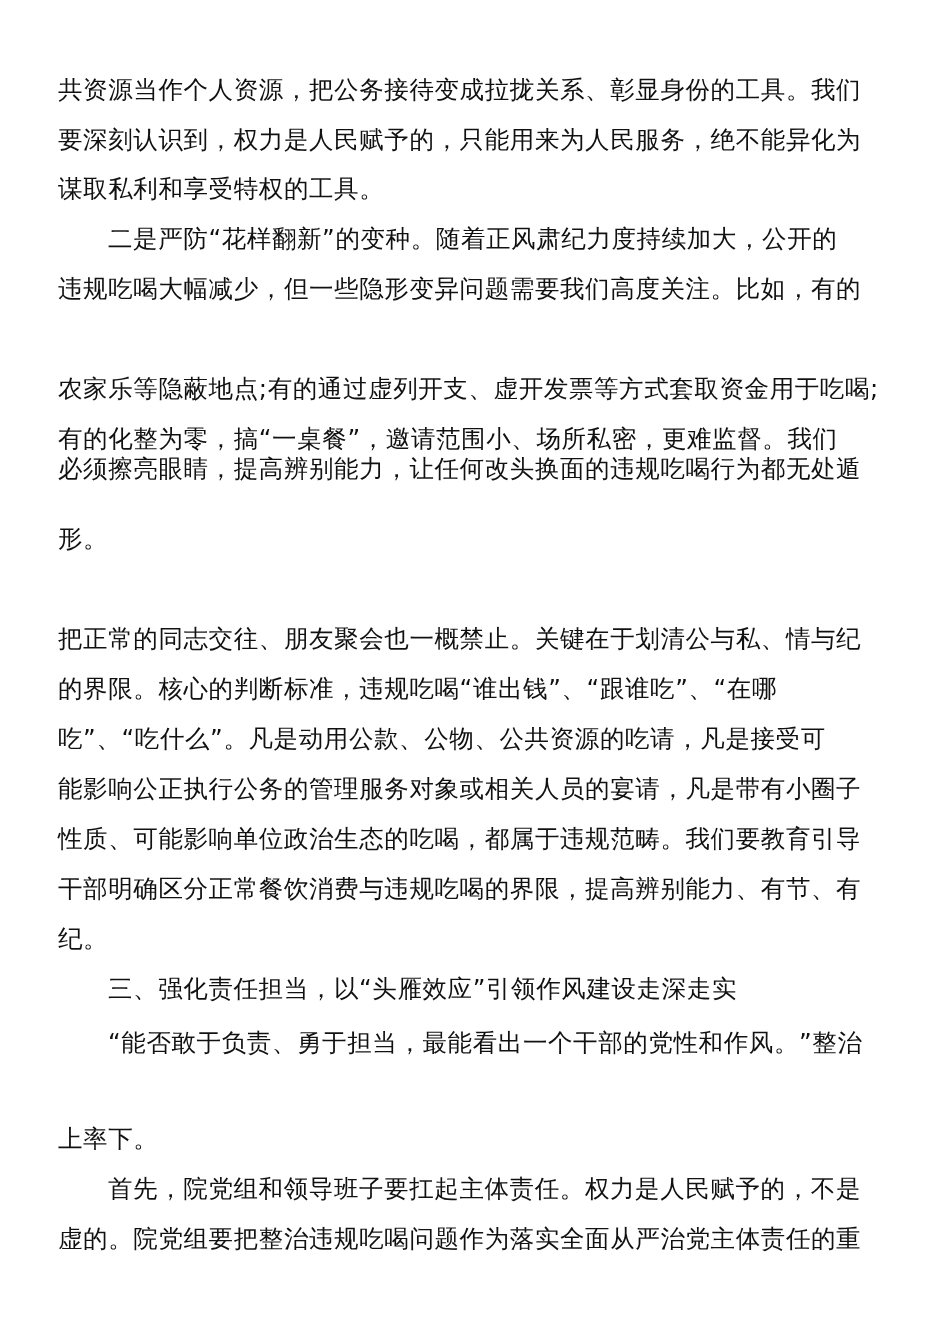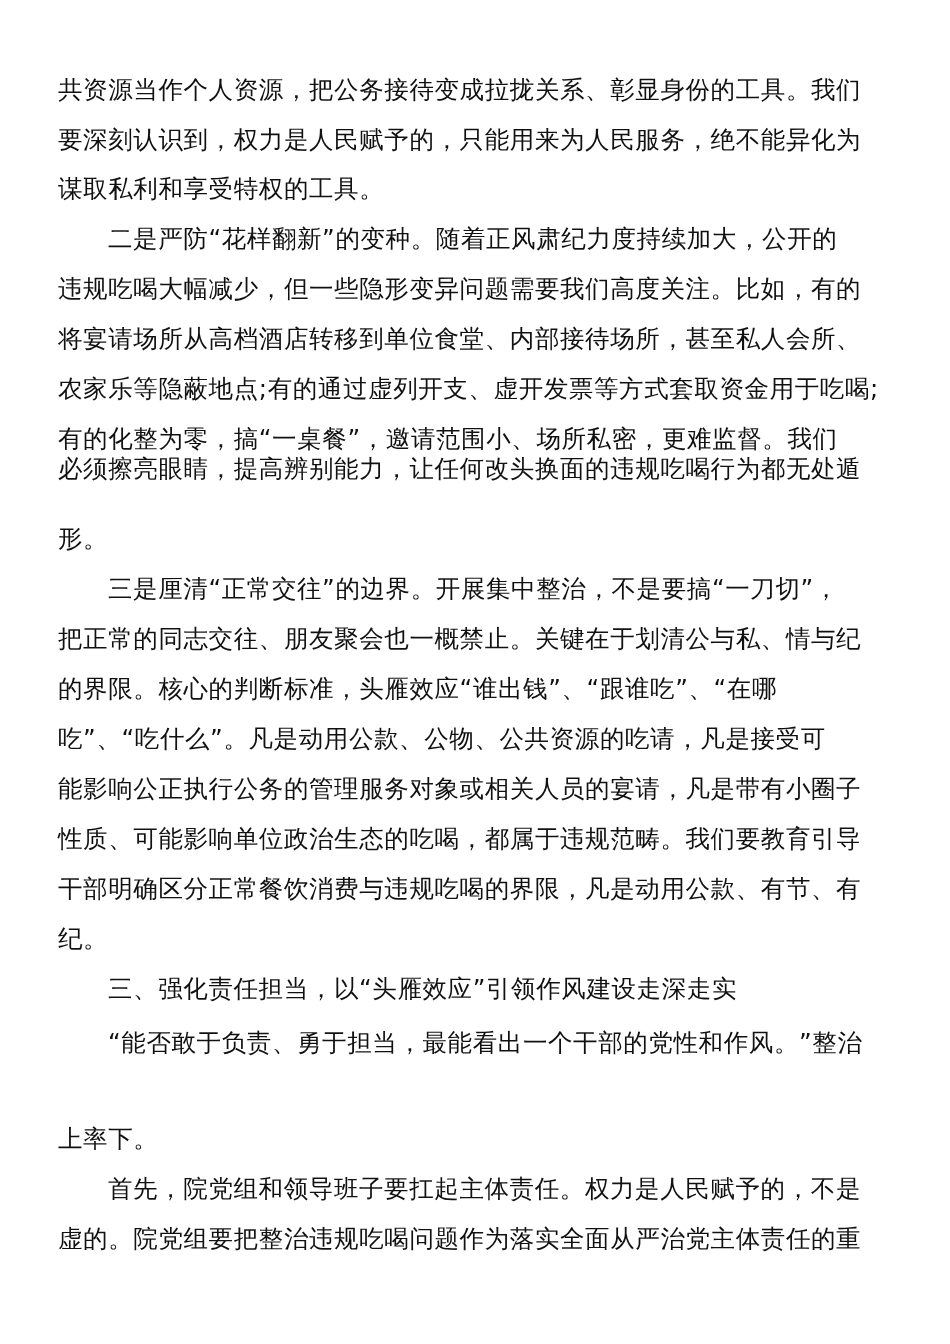--- a/index.html
+++ b/index.html
@@ -17,31 +17,29 @@
 </style>
 </head>
 <body>
 
 <div class="page">
   <div class="line" style="top:75px">共资源当作个人资源，把公务接待变成拉拢关系、彰显身份的工具。我们</div>
   <div class="line" style="top:125px">要深刻认识到，权力是人民赋予的，只能用来为人民服务，绝不能异化为</div>
   <div class="line" style="top:174px">谋取私利和享受特权的工具。</div>
   <div class="line indent" style="top:224px">二是严防“花样翻新”的变种。随着正风肃纪力度持续加大，公开的</div>
   <div class="line" style="top:274px">违规吃喝大幅减少，但一些隐形变异问题需要我们高度关注。比如，有的</div>
-  <div class="line" style="top:324px">将宴请场所从高档酒店转移到单位食堂、内部接待场所，甚至私人会所、</div>
   <div class="line" style="top:374px">农家乐等隐蔽地点;有的通过虚列开支、虚开发票等方式套取资金用于吃喝;</div>
   <div class="line" style="top:424px">有的化整为零，搞“一桌餐”，邀请范围小、场所私密，更难监督。我们</div>
   <div class="line" style="top:454px">必须擦亮眼睛，提高辨别能力，让任何改头换面的违规吃喝行为都无处遁</div>
   <div class="line" style="top:524px">形。</div>
-  <div class="line indent" style="top:574px">三是厘清“正常交往”的边界。开展集中整治，不是要搞“一刀切”，</div>
   <div class="line" style="top:624px">把正常的同志交往、朋友聚会也一概禁止。关键在于划清公与私、情与纪</div>
-  <div class="line" style="top:674px">的界限。核心的判断标准，头雁效应“谁出钱”、“跟谁吃”、“在哪</div>
+  <div class="line" style="top:674px">的界限。核心的判断标准，违规吃喝“谁出钱”、“跟谁吃”、“在哪</div>
   <div class="line" style="top:724px">吃”、“吃什么”。凡是动用公款、公物、公共资源的吃请，凡是接受可</div>
   <div class="line" style="top:774px">能影响公正执行公务的管理服务对象或相关人员的宴请，凡是带有小圈子</div>
   <div class="line" style="top:824px">性质、可能影响单位政治生态的吃喝，都属于违规范畴。我们要教育引导</div>
-  <div class="line" style="top:874px">干部明确区分正常餐饮消费与违规吃喝的界限，凡是动用公款、有节、有</div>
+  <div class="line" style="top:874px">干部明确区分正常餐饮消费与违规吃喝的界限，提高辨别能力、有节、有</div>
   <div class="line" style="top:924px">纪。</div>
   <div class="line indent" style="top:974px">三、强化责任担当，以“头雁效应”引领作风建设走深走实</div>
   <div class="line indent" style="top:1028px">“能否敢于负责、勇于担当，最能看出一个干部的党性和作风。”整治</div>
   <div class="line" style="top:1124px">上率下。</div>
   <div class="line indent" style="top:1174px">首先，院党组和领导班子要扛起主体责任。权力是人民赋予的，不是</div>
   <div class="line" style="top:1224px">虚的。院党组要把整治违规吃喝问题作为落实全面从严治党主体责任的重</div>
 </div>
 
 </body></html>

